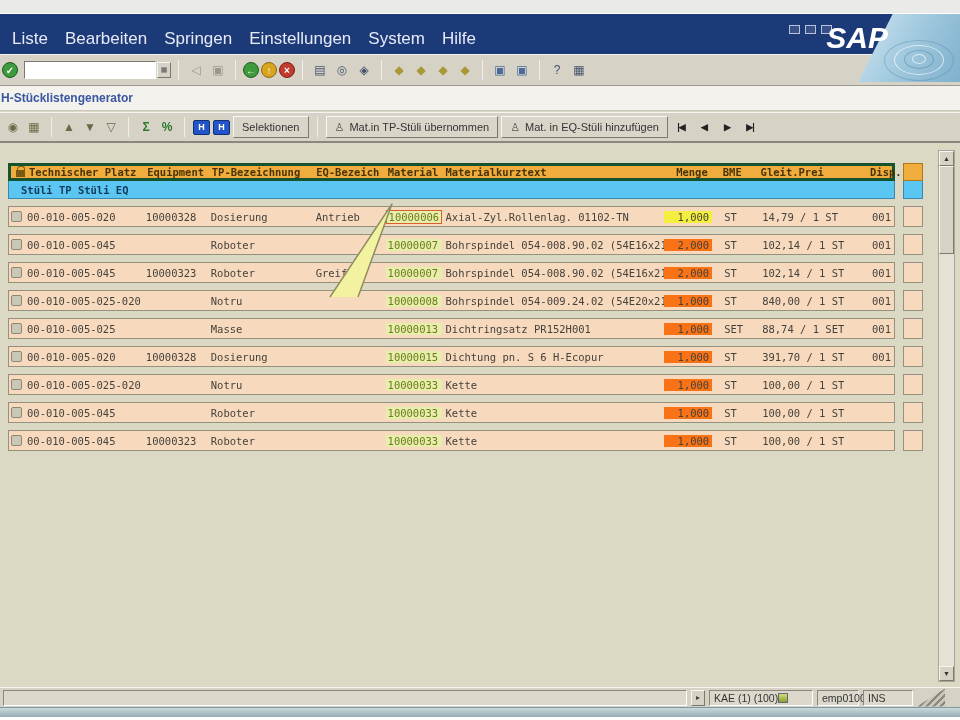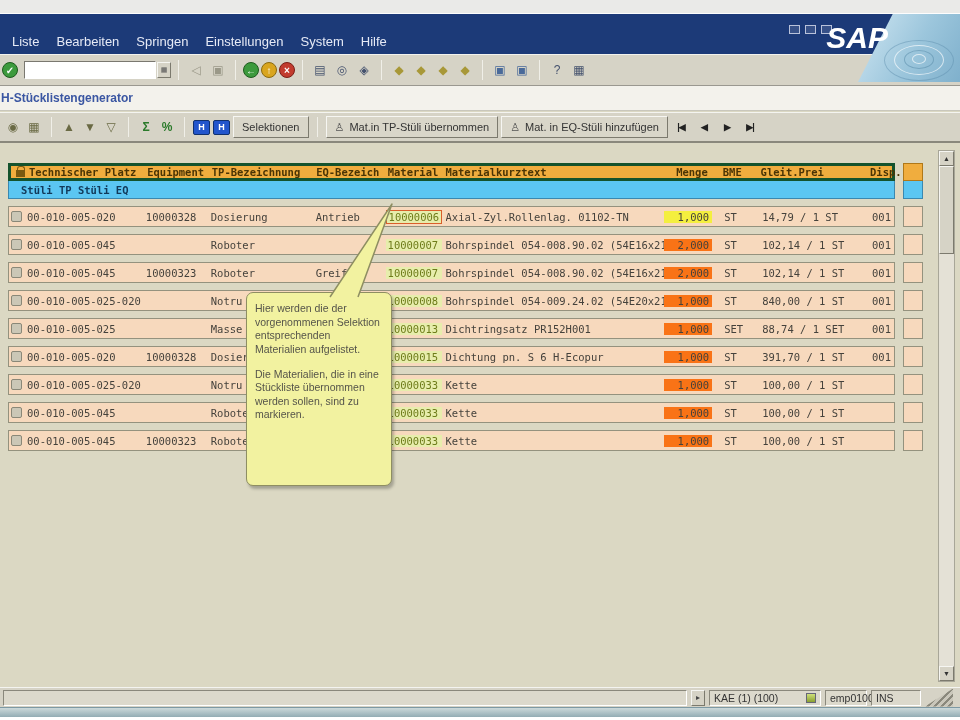--- a/index.html
+++ b/index.html
@@ -3,21 +3,21 @@
 <meta charset="utf-8">
 <style>
   * { box-sizing: border-box; margin: 0; padding: 0; }
   html,body { width:960px; height:720px; }
   body { font-family:"Liberation Sans", sans-serif; }
   .screen { position:relative; width:960px; height:720px; overflow:hidden; background:#dbd8c3; }
 
   
   .top-strip { position:absolute; left:0; top:0; width:960px; height:14px; background:#eaeae8; border-bottom:1px solid #fdfdfd; }
   .menubar { position:absolute; left:0; top:14px; width:960px; height:40px; background:#1c3a78; display:flex; align-items:flex-end; padding:0 0 5px 12px; z-index:1; }
-  .menu-item { color:#e6eaf6; font-size:13px; margin-right:17px; cursor:default; }
+  .menu-item { color:#e6eaf6; font-size:17px; margin-right:17px; cursor:default; }
   .win-icons { position:absolute; right:128px; top:11px; display:flex; gap:5px; }
   .win-box { width:11px; height:9px; border:1px solid #b9c2da; background:rgba(255,255,255,0.12); }
 
   
   .ripple { position:absolute; right:0; top:14px; width:102px; height:68px; z-index:2;
             background:linear-gradient(120deg,#cfe6f2 0%,#9cc6dc 55%,#7fb0cc 100%);
             clip-path:polygon(34% 0, 100% 0, 100% 100%, 0% 100%); }
   .ring { position:absolute; border:1px solid rgba(255,255,255,0.65); border-radius:50%; }
   .r1 { left:54px; top:40px; width:14px; height:10px; }
   .r2 { left:46px; top:36px; width:30px; height:19px; border-color:rgba(90,140,170,0.55); }
@@ -113,21 +113,21 @@
               border:1px solid; border-color:#f6f6f2 #7c7a6e #7c7a6e #f6f6f2; }
 
   
   .statusbar { position:absolute; left:0; top:687px; width:960px; height:20px; background:#d6d3c6;
                border-top:1px solid #f4f4f0; display:flex; align-items:center; gap:4px; padding:0 3px; font-size:10.5px; color:#333; }
   .sunken { height:16px; background:#dcd9cc; border:1px solid; border-color:#8a887c #ffffff #ffffff #8a887c;
             display:flex; align-items:center; padding:0 4px; }
   .msg-field { width:684px; }
   .sb-exp { width:14px; height:16px; background:#d6d3c6; border:1px solid; border-color:#f6f6f2 #7c7a6e #7c7a6e #f6f6f2;
             font-size:8px; color:#444; display:flex; align-items:center; justify-content:center; }
-  .f-system { width:112px; justify-content:space-between; }
+  .f-system { width:104px; justify-content:flex-start; }
   .f-server { width:42px; }
   .f-mode { width:50px; }
   .srv-icon { width:10px; height:10px; background:linear-gradient(#cfe07a,#8aa030); border:1px solid #667; }
   .grip { width:28px; height:18px; clip-path:polygon(100% 0, 100% 100%, 0 100%);
           background:repeating-linear-gradient(135deg,#c9c6ba 0 3px,#8a887c 3px 5px); }
   .taskbar { position:absolute; left:0; top:707px; width:960px; height:10px;
              background:linear-gradient(#ccd9da,#93acb4); border-top:1px solid #7d99a4; }
   .bottom-strip { position:absolute; left:0; top:717px; width:960px; height:3px; background:#fff; }
 </style>
 </head>
@@ -387,24 +387,20 @@
       <div class="scell"></div>
       <div class="scell"></div>
       <div class="scell"></div>
       <div class="scell"></div>
       <div class="scell"></div>
       <div class="scell"></div>
       <div class="scell"></div>
       <div class="scell"></div>
   </div>
 
-  <div class="callout">
-    <p>Hier werden die der vorgenommenen Selektion entsprechenden Materialien aufgelistet.</p>
-    <p>Die Materialien, die in eine Stückliste übernommen werden sollen, sind zu markieren.</p>
-  </div>
   <svg class="tail" width="78" height="98" viewBox="0 0 78 98">
     <path d="M8,97 L70,4 L36,97" fill="#f2f2a0" stroke="#8e8e62" stroke-width="1.5" stroke-linejoin="round"></path>
   </svg>
 
   <div class="scrollbar">
     <span class="sb-btn">▲</span>
     <span class="sb-thumb"></span>
     <span class="sb-btn sb-down">▼</span>
   </div>
 

